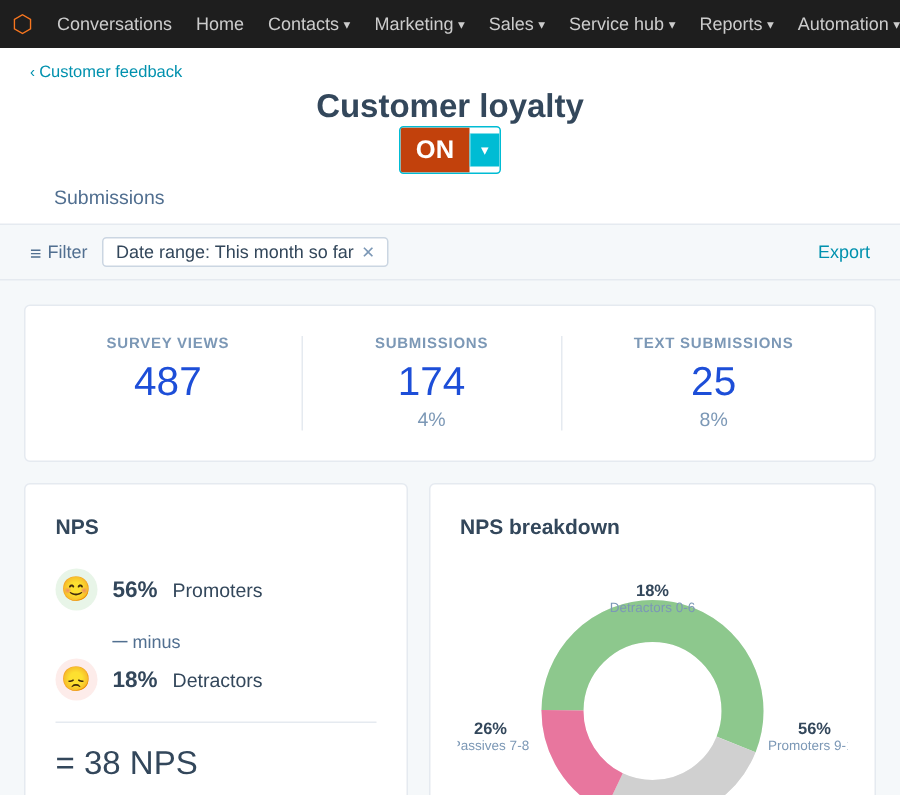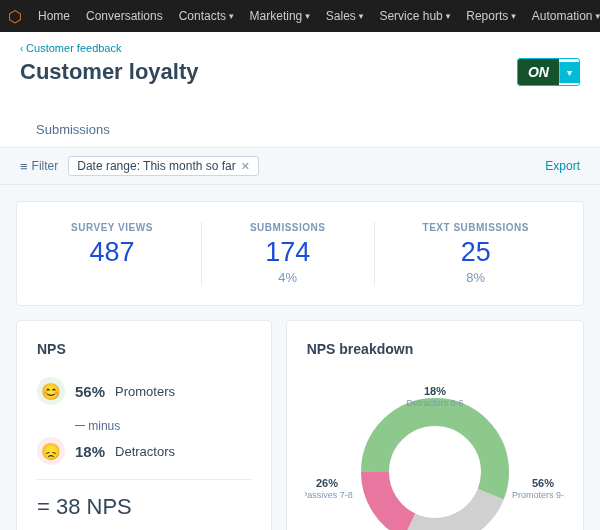--- a/index.html
+++ b/index.html
@@ -7,25 +7,25 @@
 
     
     .top-nav { background: #1e1e1e; display: flex; align-items: center; height: 32px; padding: 0 8px; gap: 0; }
     .nav-logo { color: #f8761f; font-size: 14px; margin-right: 8px; display: flex; align-items: center; }
     .nav-item { color: #ccc; font-size: 12px; padding: 0 8px; height: 32px; display: flex; align-items: center; cursor: pointer; white-space: nowrap; }
     .nav-item .chevron { font-size: 9px; margin-left: 3px; }
 
     
     .page-header { background: #fff; border-bottom: 1px solid #e5eaf0; padding: 10px 20px 0 20px; }
     .breadcrumb { color: #0091ae; font-size: 11px; margin-bottom: 4px; cursor: pointer; }
-    .page-title-row { display: flex; align-items: center; justify-content: space-between; margin-bottom: 28px; }
+    .page-title-row { display: flex; align-items: center; justify-content: space-between; margin-bottom: 0; flex-direction: column; }
     .page-title { font-size: 22px; font-weight: 600; color: #33475b; }
     .header-actions { display: flex; align-items: center; gap: 8px; }
     .toggle-group { display: flex; align-items: center; border: 1px solid #00bcd4; border-radius: 3px; overflow: hidden; }
-    .toggle-on { background: #14532d; color: #fff; padding: 5px 10px; font-size: 14px; font-weight: 600; font-style: italic; }
+    .toggle-on { background: #c2410c; color: #fff; padding: 5px 10px; font-size: 17px; font-weight: 600; }
     .toggle-chevron { background: #00bcd4; color: #fff; padding: 5px 7px; font-size: 10px; border-left: 1px solid rgba(255,255,255,0.3); cursor: pointer; }
     .edit-survey-btn { border: 1px solid #cbd6e2; background: #fff; color: #33475b; padding: 5px 14px; border-radius: 3px; font-size: 12px; cursor: pointer; }
 
     
     .tabs { display: flex; border-bottom: none; }
     .tab { padding: 8px 16px; font-size: 13px; cursor: pointer; color: #516f90; border-bottom: 2px solid transparent; }
     .tab.active { color: #33475b; border-bottom: 2px solid #33475b; font-weight: 500; }
 
     
     .filter-bar { background: #f5f8fa; border-bottom: 1px solid #e5eaf0; padding: 8px 20px; display: flex; align-items: center; justify-content: space-between; }
@@ -71,22 +71,22 @@
 
     
     .hs-logo { color: #f8761f; font-size: 16px; }
   </style>
 </head>
 <body>
 
 <nav>
   <div class="top-nav">
     <span class="nav-logo hs-logo">⬡</span>
+    <span class="nav-item">Conversations</span>
     <span class="nav-item">Home</span>
-    <span class="nav-item">Conversations</span>
     <span class="nav-item">
         <span>Contacts</span>
         <span class="chevron">▾</span>
       </span>
     <span class="nav-item">
         <span>Marketing</span>
         <span class="chevron">▾</span>
       </span>
     <span class="nav-item">
         <span>Sales</span>

